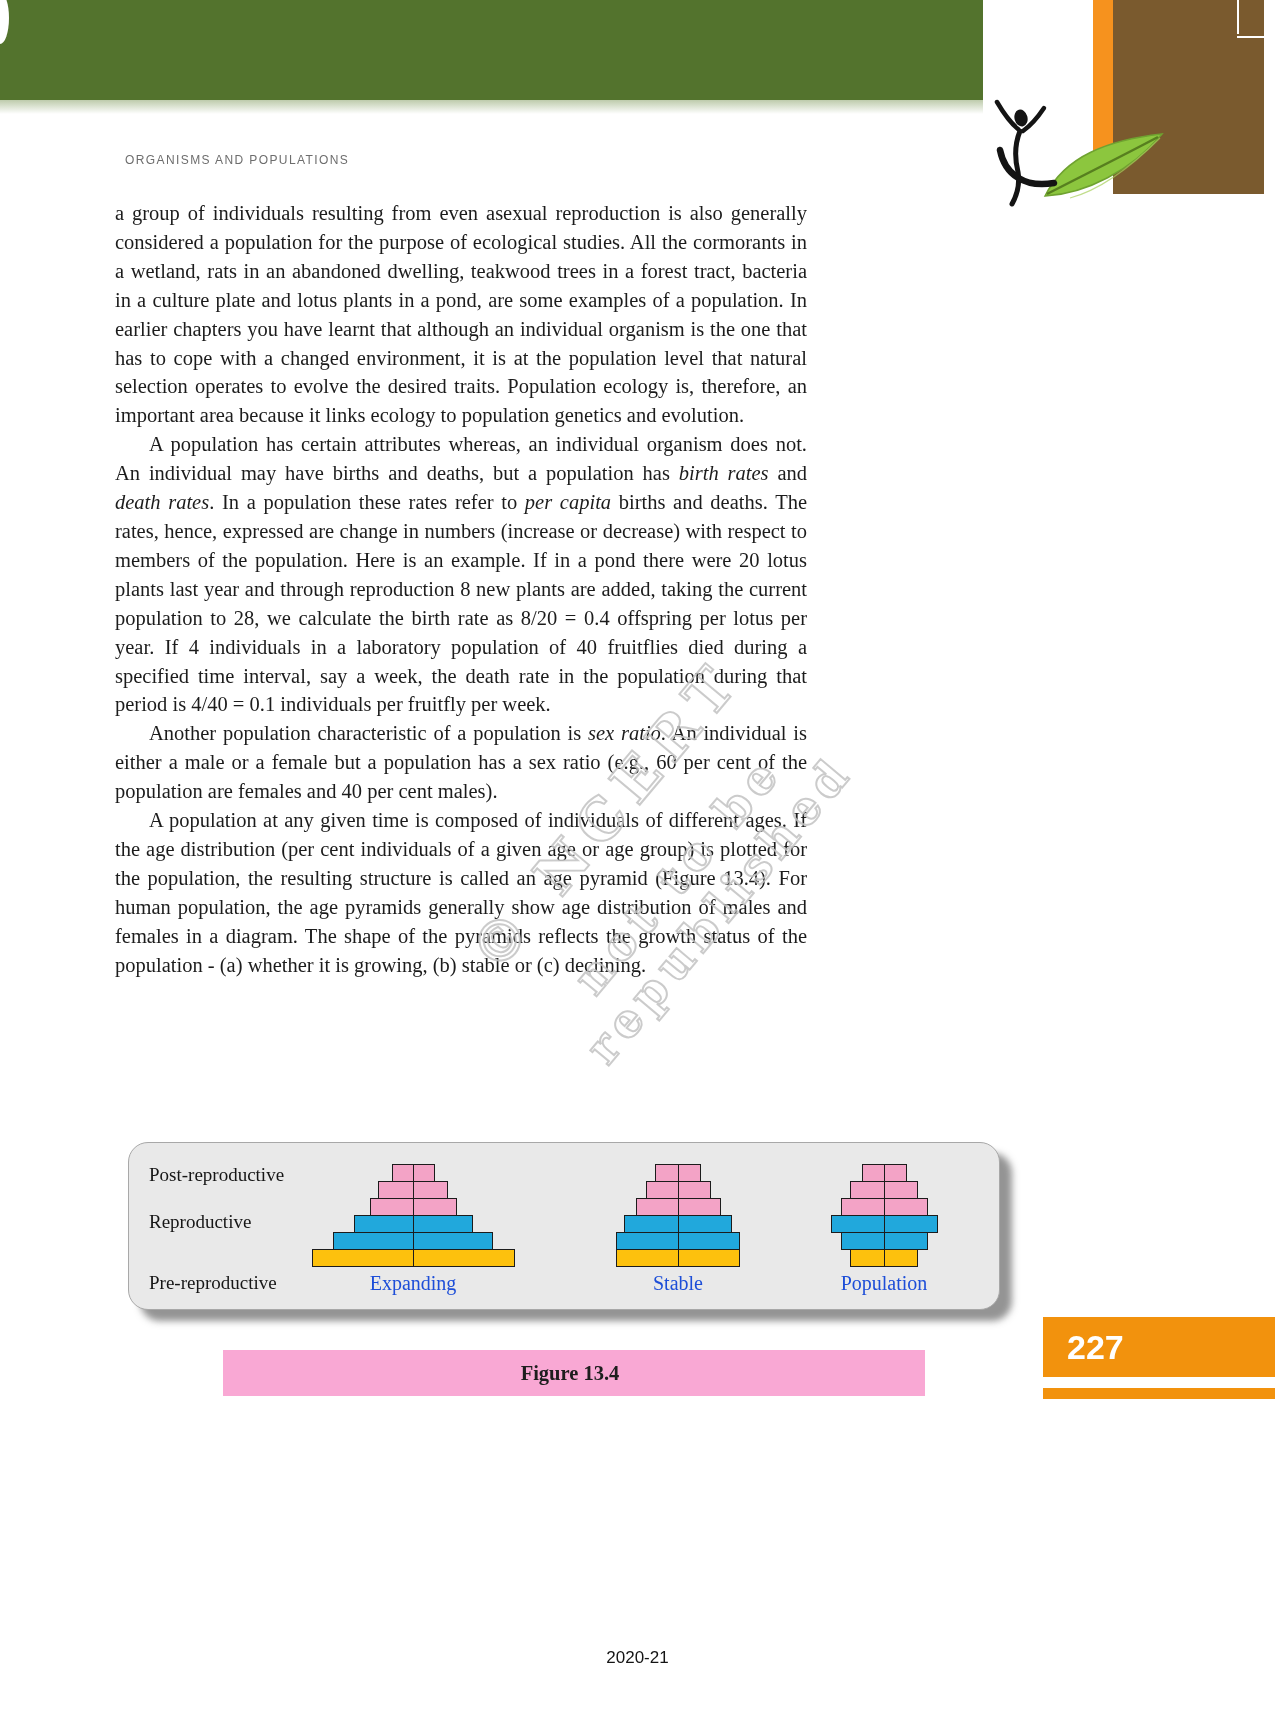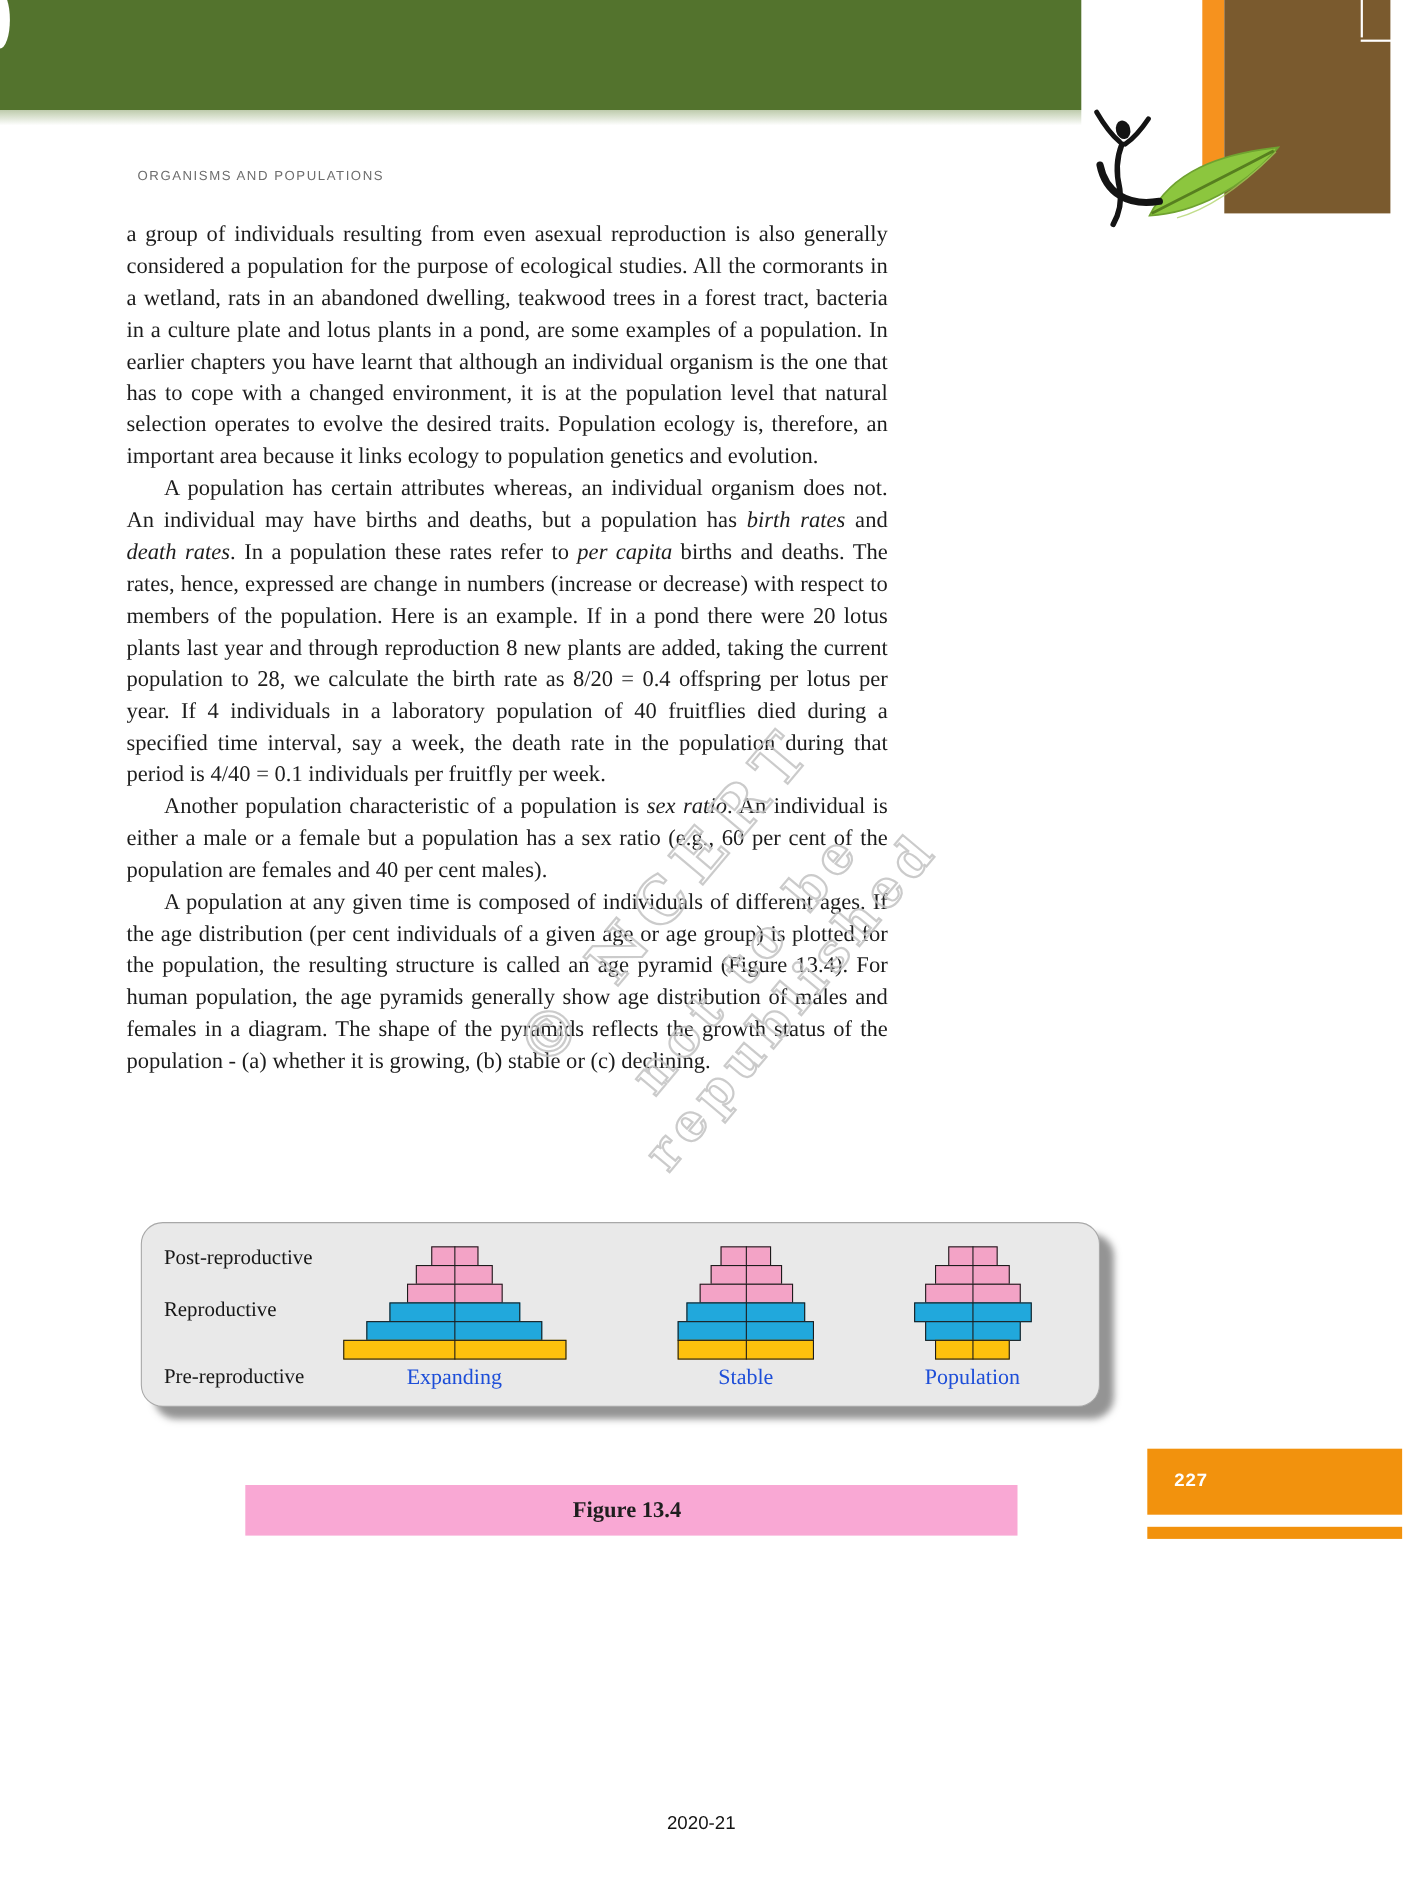--- a/index.html
+++ b/index.html
@@ -30,41 +30,41 @@
 
   
   .watermark{position:absolute;left:360px;top:590px;width:600px;height:540px;z-index:3;
         display:flex;align-items:center;justify-content:center;pointer-events:none;}
   .watermark .wm-inner{transform:rotate(-50deg);text-align:center;font-family:"DejaVu Serif",serif;
         font-weight:bold;color:transparent;-webkit-text-stroke:2px #c3c3c3;opacity:.85;}
   .wm-l1{font-size:56px;letter-spacing:12px;}
   .wm-l2{font-size:46px;letter-spacing:7px;margin-top:34px;}
 
   
-  .fig-box{position:absolute;left:128px;top:1111px;width:870px;height:166px;border-radius:20px;
+  .fig-box{position:absolute;left:128px;top:1142px;width:870px;height:166px;border-radius:20px;
         border:1px solid #a8a8a8;box-shadow:12px 11px 7px rgba(70,70,70,.58);z-index:2;}
   .row-label{position:absolute;left:20px;font-size:19px;color:#161616;}
   .pyramid{position:absolute;top:20px;width:210px;height:104px;display:flex;flex-direction:column;
         justify-content:flex-end;align-items:center;}
   .tier{position:relative;box-sizing:border-box;border:1px solid #1c1c1c;margin-top:-1px;}
   .tier:first-child{margin-top:0;}
   .tier .mid{position:absolute;left:50%;top:-1px;bottom:-1px;width:1px;background:#1c1c1c;}
   .pyr-label{position:absolute;top:129px;width:210px;text-align:center;font-size:20px;color:#1d4ed8;}
   .pyr-0{left:179px;} .pyr-1{left:444px;} .pyr-2{left:650px;}
 
   
   .caption{position:absolute;left:223px;top:1350px;width:702px;height:46px;z-index:2;
         display:flex;align-items:center;justify-content:center;font-size:20.5px;color:#1e1e1e;}
   .caption .cap-bold{font-weight:bold;margin-right:8px;}
   .caption .cap-rest{word-spacing:3px;}
 
   
   .pagenum-box{position:absolute;left:1043px;top:1317px;width:232px;height:60px;z-index:2;
         display:flex;align-items:center;}
-  .pagenum-box span{font-family:Liberation Mono, monospace;font-weight:bold;font-size:17px;
+  .pagenum-box span{font-family:Liberation Sans, sans-serif;font-weight:bold;font-size:34px;
         color:#ffffff;padding-left:24px;}
   .pagenum-strip{position:absolute;left:1043px;top:1388px;width:232px;height:11px;z-index:2;}
 
   .footer{position:absolute;left:0;top:1648px;width:1275px;text-align:center;
         font-family:"Liberation Sans",sans-serif;font-size:17px;color:#141414;}
 </style>
 </head>
 <body>
 
 <div class="page">

